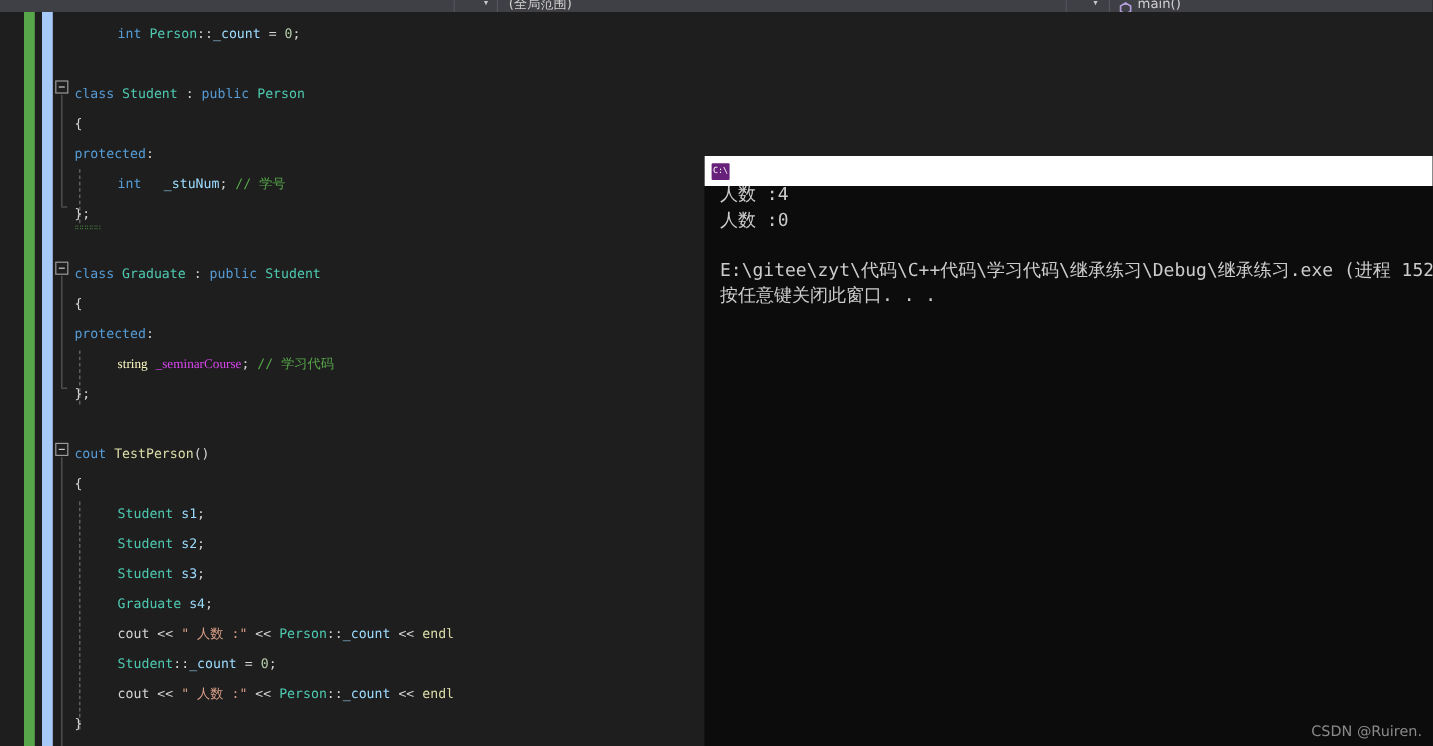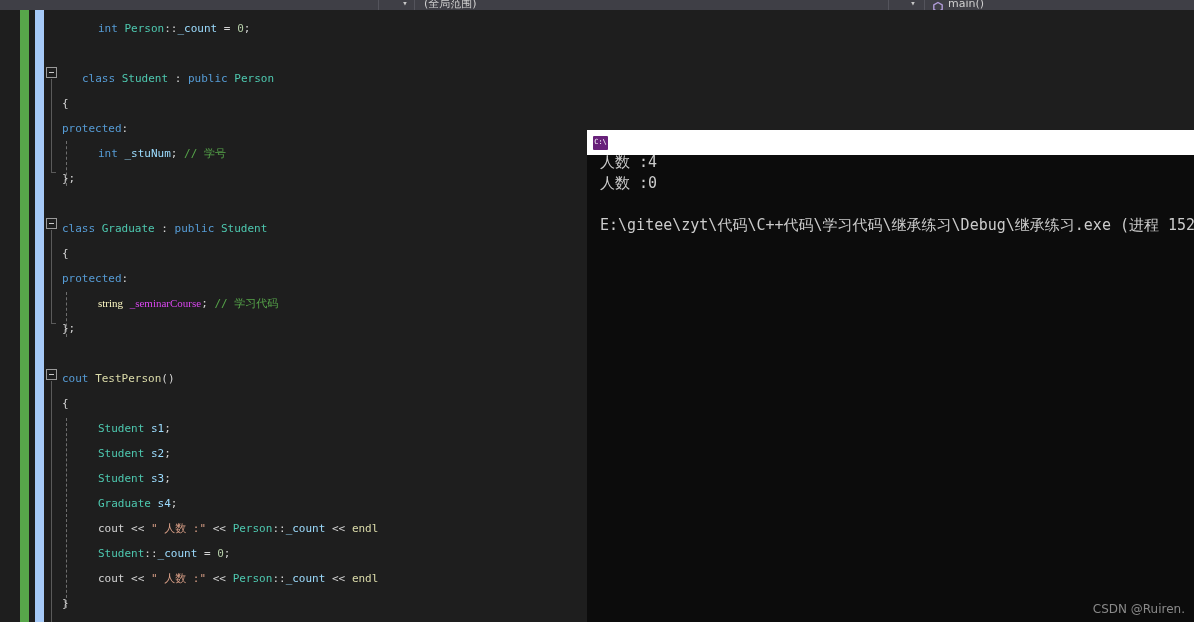--- a/index.html
+++ b/index.html
@@ -160,24 +160,24 @@
       <div class="vguide" style="left:7px; top:371px; height:241px;"></div>
 
       <div class="iguide" style="left:22px; top:131px; height:45px;"></div>
       <div class="iguide" style="left:22px; top:282px; height:45px;"></div>
       <div class="iguide" style="left:22px; top:408px; height:190px;"></div>
 
       <div class="squiggle" style="left:18px; top:178px; width:22px;"></div>
 
     <div class="line" style="top: 6px; left: 54px;"><span class="kw" style="color: rgb(86, 156, 214);">int</span><span class="pun" style="color: rgb(212, 212, 212);"> </span><span class="typ" style="color: rgb(78, 201, 176);">Person</span><span class="pun" style="color: rgb(212, 212, 212);">::</span><span class="var" style="color: rgb(156, 220, 254);">_count</span><span class="pun" style="color: rgb(212, 212, 212);"> = </span><span class="num" style="color: rgb(181, 206, 168);">0</span><span class="pun" style="color: rgb(212, 212, 212);">;</span></div>
         <div class="line" style="top: 31px; left: 18px;"></div>
-        <div class="line" style="top: 56px; left: 18px; margin-left: 20px;"><span class="kw" style="color: rgb(86, 156, 214);">class </span><span class="typ" style="color: rgb(78, 201, 176);">Student</span><span class="pun" style="color: rgb(212, 212, 212);"> : </span><span class="kw" style="color: rgb(86, 156, 214);">public </span><span class="typ" style="color: rgb(78, 201, 176);">Person</span></div>
+        <div class="line" style="top: 56px; left: 18px;"><span class="kw" style="color: rgb(86, 156, 214);">class </span><span class="typ" style="color: rgb(78, 201, 176);">Student</span><span class="pun" style="color: rgb(212, 212, 212);"> : </span><span class="kw" style="color: rgb(86, 156, 214);">public </span><span class="typ" style="color: rgb(78, 201, 176);">Person</span></div>
         <div class="line" style="top: 81px; left: 18px;"><span class="pun" style="color: rgb(212, 212, 212);">{</span></div>
         <div class="line" style="top: 106px; left: 18px;"><span class="kw" style="color: rgb(86, 156, 214);">protected</span><span class="pun" style="color: rgb(212, 212, 212);">:</span></div>
-        <div class="line" style="top: 131px; left: 54px;"><span class="kw" style="color: rgb(86, 156, 214);">int</span><span class="pun" style="color: rgb(212, 212, 212);"> </span><span class="var" style="color: rgb(156, 220, 254);">_stuNum</span><span class="pun" style="color: rgb(212, 212, 212);">;</span><span class="cmt" style="color: rgb(87, 166, 74);"> // 学号</span></div>
+        <div class="line" style="top: 131px; left: 54px;"><span class="kw" style="color: rgb(86, 156, 214);">int</span><span class="pun" style="color: rgb(212, 212, 212);"> </span><span class="var" style="color: rgb(156, 220, 254); margin-left: 12px;">_stuNum</span><span class="pun" style="color: rgb(212, 212, 212);">;</span><span class="cmt" style="color: rgb(87, 166, 74);"> // 学号</span></div>
         <div class="line" style="top: 156px; left: 18px;"><span class="pun" style="color: rgb(212, 212, 212);">};</span></div>
         <div class="line" style="top: 181px; left: 18px;"></div>
         <div class="line" style="top: 206px; left: 18px;"><span class="kw" style="color: rgb(86, 156, 214);">class </span><span class="typ" style="color: rgb(78, 201, 176);">Graduate</span><span class="pun" style="color: rgb(212, 212, 212);"> : </span><span class="kw" style="color: rgb(86, 156, 214);">public </span><span class="typ" style="color: rgb(78, 201, 176);">Student</span></div>
         <div class="line" style="top: 231px; left: 18px;"><span class="pun" style="color: rgb(212, 212, 212);">{</span></div>
         <div class="line" style="top: 256px; left: 18px;"><span class="kw" style="color: rgb(86, 156, 214);">protected</span><span class="pun" style="color: rgb(212, 212, 212);">:</span></div>
         <div class="line" style="top: 281px; left: 54px;"><span class="kw" style="color: #fef9c3; font-family: Liberation Serif, serif;">string</span><span class="pun" style="color: rgb(212, 212, 212);"> </span><span class="var" style="color: #d946ef; font-family: Liberation Serif, serif;">_seminarCourse</span><span class="pun" style="color: rgb(212, 212, 212);">;</span><span class="cmt" style="color: rgb(87, 166, 74);"> // 学习代码</span></div>
         <div class="line" style="top: 306px; left: 18px;"><span class="pun" style="color: rgb(212, 212, 212);">};</span></div>
         <div class="line" style="top: 331px; left: 18px;"></div>
         <div class="line" style="top: 356px; left: 18px;"><span class="kw" style="color: rgb(86, 156, 214);">cout </span><span class="fn" style="color: rgb(220, 220, 170);">TestPerson</span><span class="pun" style="color: rgb(212, 212, 212);">()</span></div>
         <div class="line" style="top: 381px; left: 18px;"><span class="pun" style="color: rgb(212, 212, 212);">{</span></div>
@@ -197,18 +197,19 @@
       <div class="console-icon">
         <span>C:\</span>
       </div>
     </div>
     <div class="console-body" id="console-body">
 
     <div class="cline" style="top: -3px; color: rgb(204, 204, 204);">人数 :4</div>
         <div class="cline" style="top: 18px; color: rgb(204, 204, 204);">人数 :0</div>
         <div class="cline" style="top: 39px; color: rgb(204, 204, 204);"></div>
         <div class="cline" style="top: 60px; color: rgb(204, 204, 204);">E:\gitee\zyt\代码\C++代码\学习代码\继承练习\Debug\继承练习.exe (进程 15200)已</div>
+        <div class="cline" style="top: 81px; color: rgb(204, 204, 204);">按任意键关闭此窗口. . .</div>
       </div>
   </div>
 
   <div class="watermark">CSDN @Ruiren.</div>
 
 </div>
 
 </body></html>

